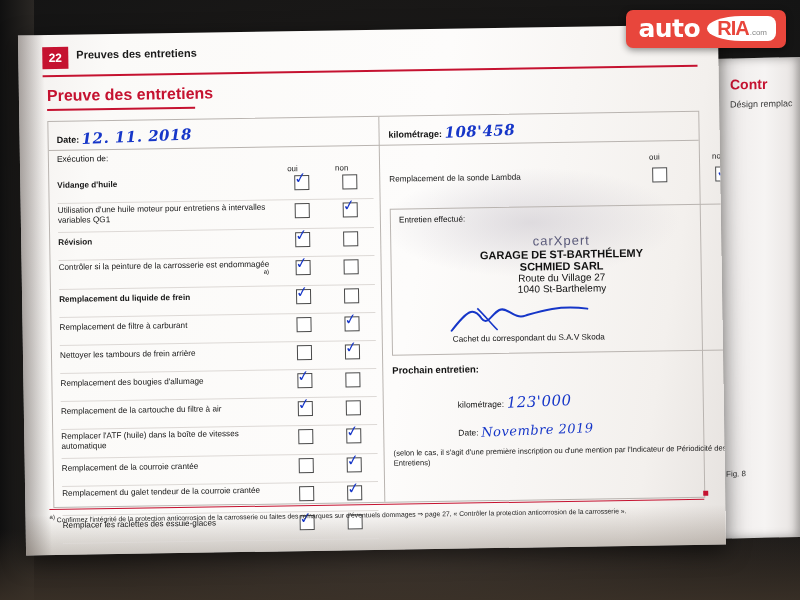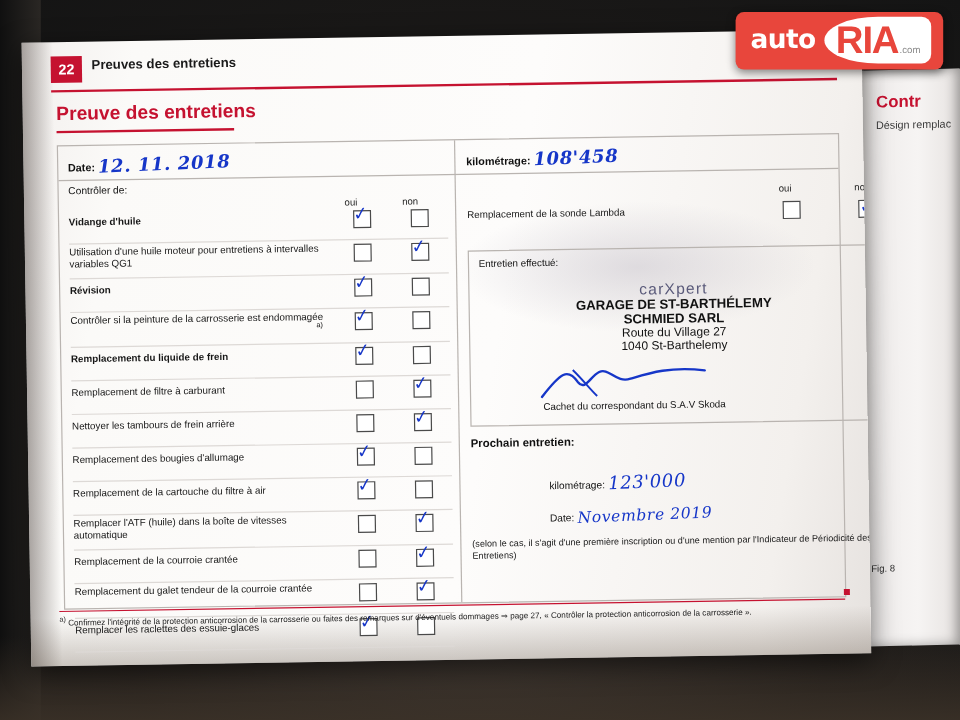--- a/index.html
+++ b/index.html
@@ -26,28 +26,28 @@
     background:linear-gradient(180deg,rgba(45,40,36,0),rgba(60,50,40,.85));
   }
 
   
   .logo{
     position:absolute;right:14px;top:10px;display:flex;align-items:center;
     background:#e8463c;border-radius:7px;padding:4px 10px 5px 12px;
     box-shadow:0 2px 7px rgba(0,0,0,.45);
   }
   .logo .auto{
-    color:#fff;font-size:22px;font-weight:bold;letter-spacing:-.5px;
+    color:#fff;font-size:25px;font-weight:bold;letter-spacing:-.5px;
     font-family:"DejaVu Sans", sans-serif;
   }
   .logo .ria-wrap{
     margin-left:7px;background:#fff;border-radius:50% 8px 8px 50%;
     padding:1px 9px 1px 10px;display:flex;align-items:baseline;
   }
-  .logo .ria{color:#e8463c;font-size:32px;font-weight:bold;letter-spacing:-1px;}
+  .logo .ria{color:#e8463c;font-size:20px;font-weight:bold;letter-spacing:-1px;}
   .logo .com{color:#888;font-size:8px;margin-left:1px;}
 
   
   .right-page{
     position:absolute;right:0;top:58px;width:88px;height:480px;
     background:linear-gradient(90deg,#d8d4cf 0%,#efeceb 18%,#f6f4f3 60%,#e6e2e0 100%);
     transform:skewY(-1.2deg);
     box-shadow:-3px 0 10px rgba(0,0,0,.35) inset;
   }
   .right-page .rp-title{
@@ -223,21 +223,21 @@
 
         <div class="date-row">
           <span>Date:</span>
           <span class="hand">12. 11. 2018</span>
         </div>
         <div class="km-row">
           <span>kilométrage:</span>
           <span class="hand">108'458</span>
         </div>
 
-        <div class="exec">Contrôler de:</div>
+        <div class="exec">Exécution de:</div>
 
         <div class="colhead" style="left:238px;top:46px;">oui</div>
         <div class="colhead" style="left:286px;top:46px;">non</div>
 
         <div class="rowlist" id="rowlist">
             <div class="row">
               <div class="rowtext bold" style="top: 3px;">Vidange d'huile</div>
               <div class="cb oui" style="top: 1px;"></div>
               <span class="tick oui" style="top: -1px;">✓</span>
               <div class="cb non" style="top: 1px;"></div>

